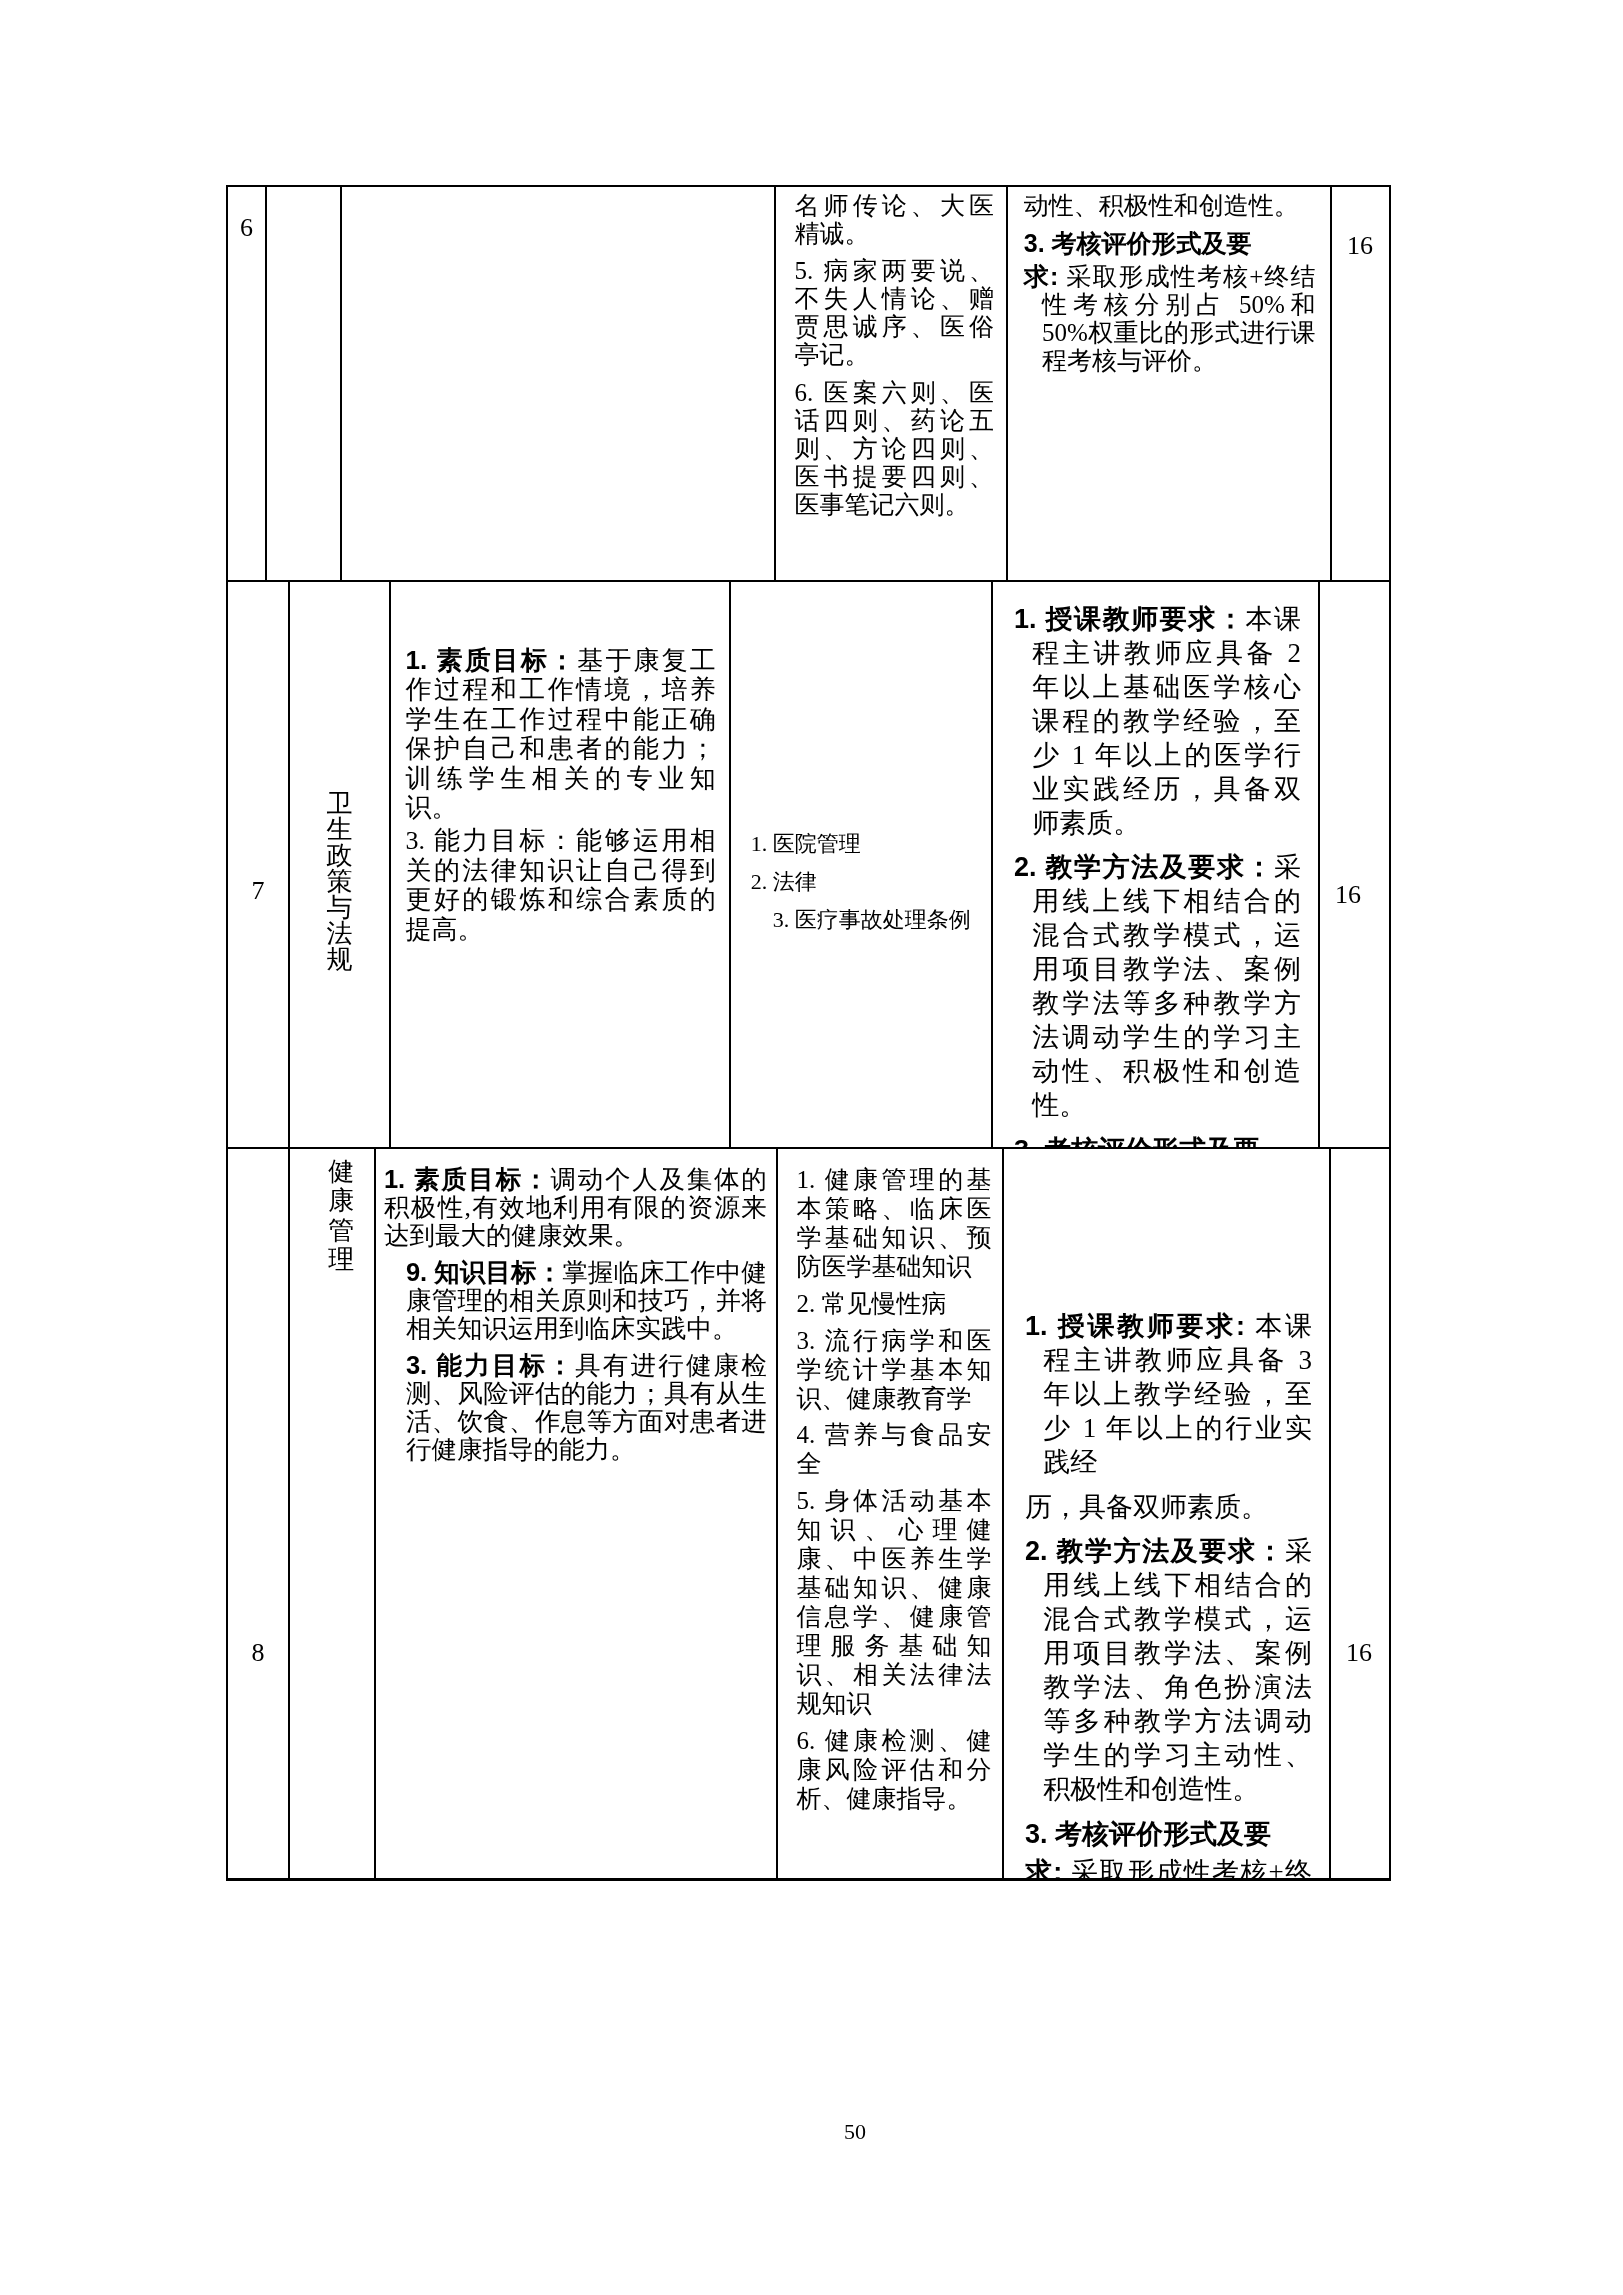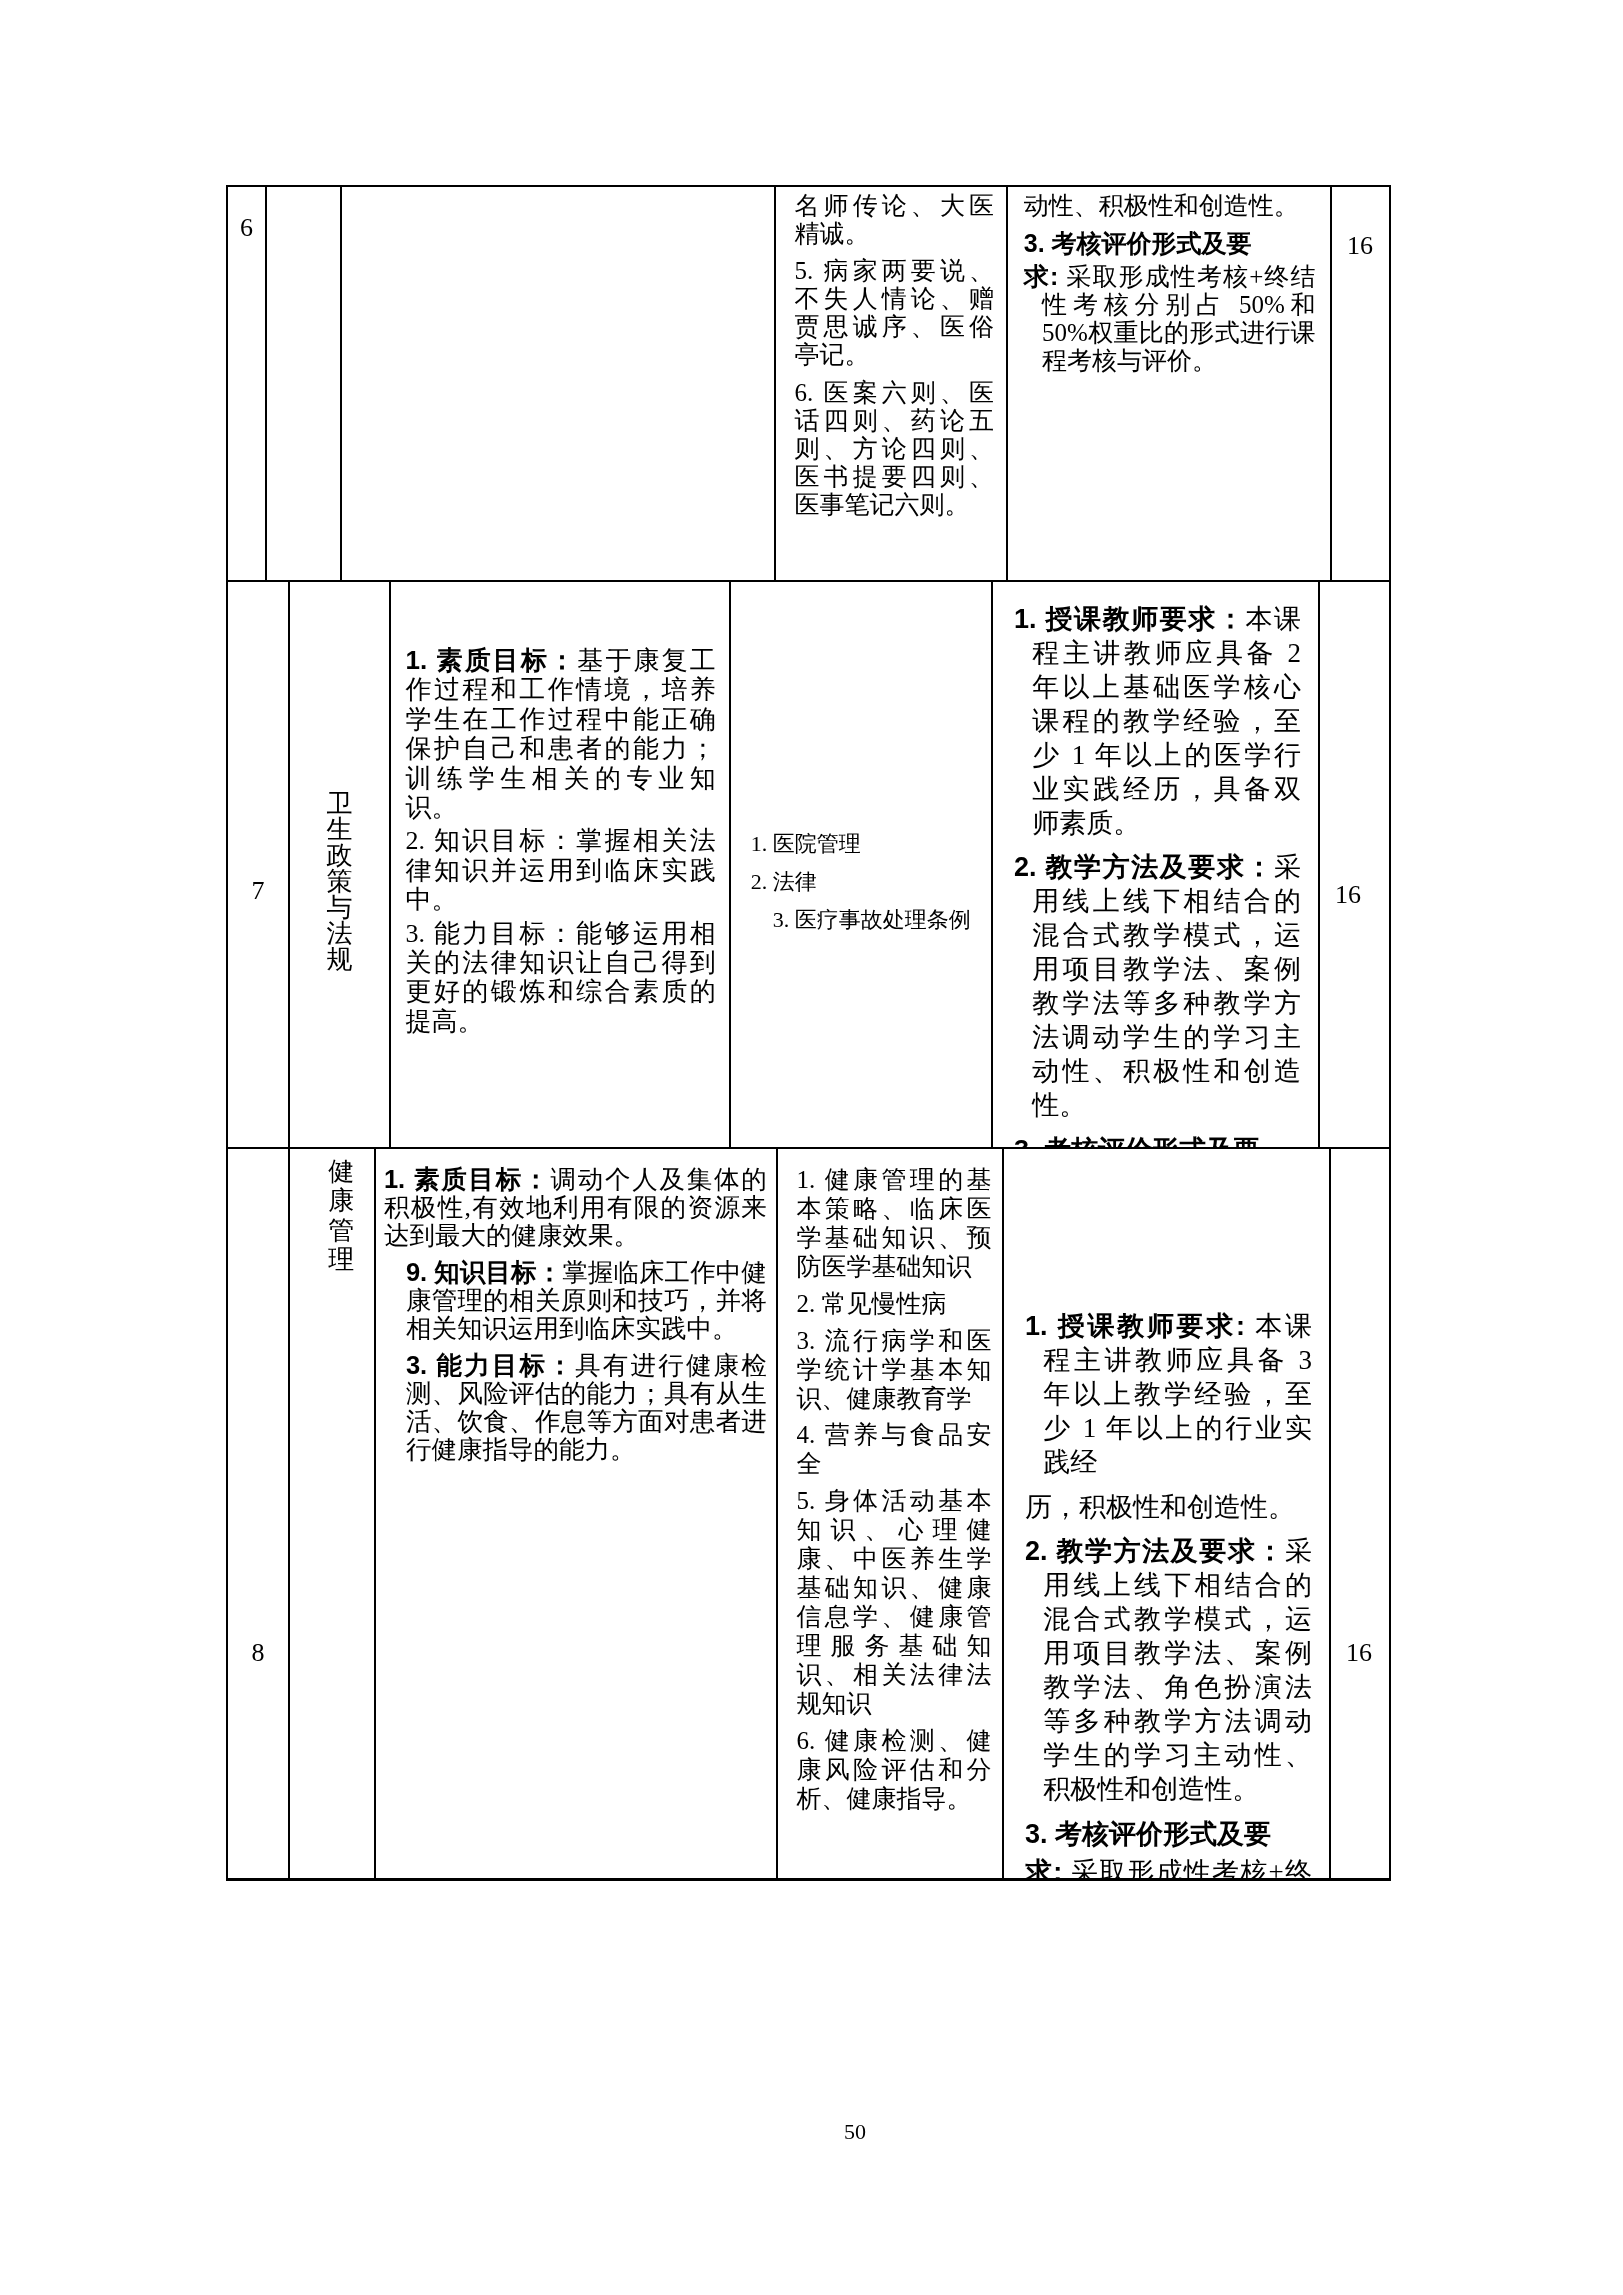--- a/index.html
+++ b/index.html
@@ -105,21 +105,20 @@
 
     <div class="row row-7">
       <div class="cell c1 num pt-r7i">
         <span>7</span>
       </div>
       <div class="cell c2">
         <div class="vname vn-r7">卫生政策与法规</div>
       </div>
       <div class="cell c3 t-r7c3">
           <p><span class="b">1. 素质目标：</span><span>基于康复工作过程和工作情境，培养学生在工作过程中能正确保护自己和患者的能力；训练学生相关的专业知识。</span></p>
-          <p><span>2. 知识目标：掌握相关法律知识并运用到临床实践中。</span></p>
           <p><span>3. 能力目标：能够运用相关的法律知识让自己得到更好的锻炼和综合素质的提高。</span></p>
         </div>
       <div class="cell c4 t-r7c4 sgap">
           <p><span>1. 医院管理</span></p>
           <p><span>2. 法律</span></p>
           <p class="ind"><span>3. 医疗事故处理条例</span></p>
         </div>
       <div class="cell c5 t-r7c5 gap2">
           <p class="hang"><span class="b">1. 授课教师要求：</span><span>本课程主讲教师应具备 2 年以上基础医学核心课程的教学经验，至少 1 年以上的医学行业实践经历，具备双师素质。</span></p>
           <p class="hang"><span class="b">2. 教学方法及要求：</span><span>采用线上线下相结合的混合式教学模式，运用项目教学法、案例教学法等多种教学方法调动学生的学习主动性、积极性和创造性。</span></p>
@@ -146,21 +145,21 @@
       <div class="cell c4 t-r8c4 sgap">
           <p><span>1. 健康管理的基本策略、临床医学基础知识、预防医学基础知识</span></p>
           <p><span>2. 常见慢性病</span></p>
           <p><span>3. 流行病学和医学统计学基本知识、健康教育学</span></p>
           <p><span>4. 营养与食品安全</span></p>
           <p><span>5. 身体活动基本知识、心理健康、中医养生学基础知识、健康信息学、健康管理服务基础知识、相关法律法规知识</span></p>
           <p><span>6. 健康检测、健康风险评估和分析、健康指导。</span></p>
         </div>
       <div class="cell c5 t-r8c5 gap2">
           <p class="hang"><span class="b">1. 授课教师要求: </span><span>本课程主讲教师应具备 3 年以上教学经验，至少 1 年以上的行业实践经</span></p>
-          <p><span>历，积极性和创造性。</span></p>
+          <p><span>历，具备双师素质。</span></p>
           <p class="hang"><span class="b">2. 教学方法及要求：</span><span>采用线上线下相结合的混合式教学模式，运用项目教学法、案例教学法、角色扮演法等多种教学方法调动学生的学习主动性、积极性和创造性。</span></p>
           <p><span class="b">3. 考核评价形式及要</span></p>
           <p class="mt0 hang"><span class="b">求: </span><span>采取形成性考核+终结性考核分别占 70%和 30%权重比的形式进行课程考核与评价。</span></p>
         </div>
       <div class="cell c6 num pt-r8h">
         <span>16</span>
       </div>
     </div>
 
   </div>

